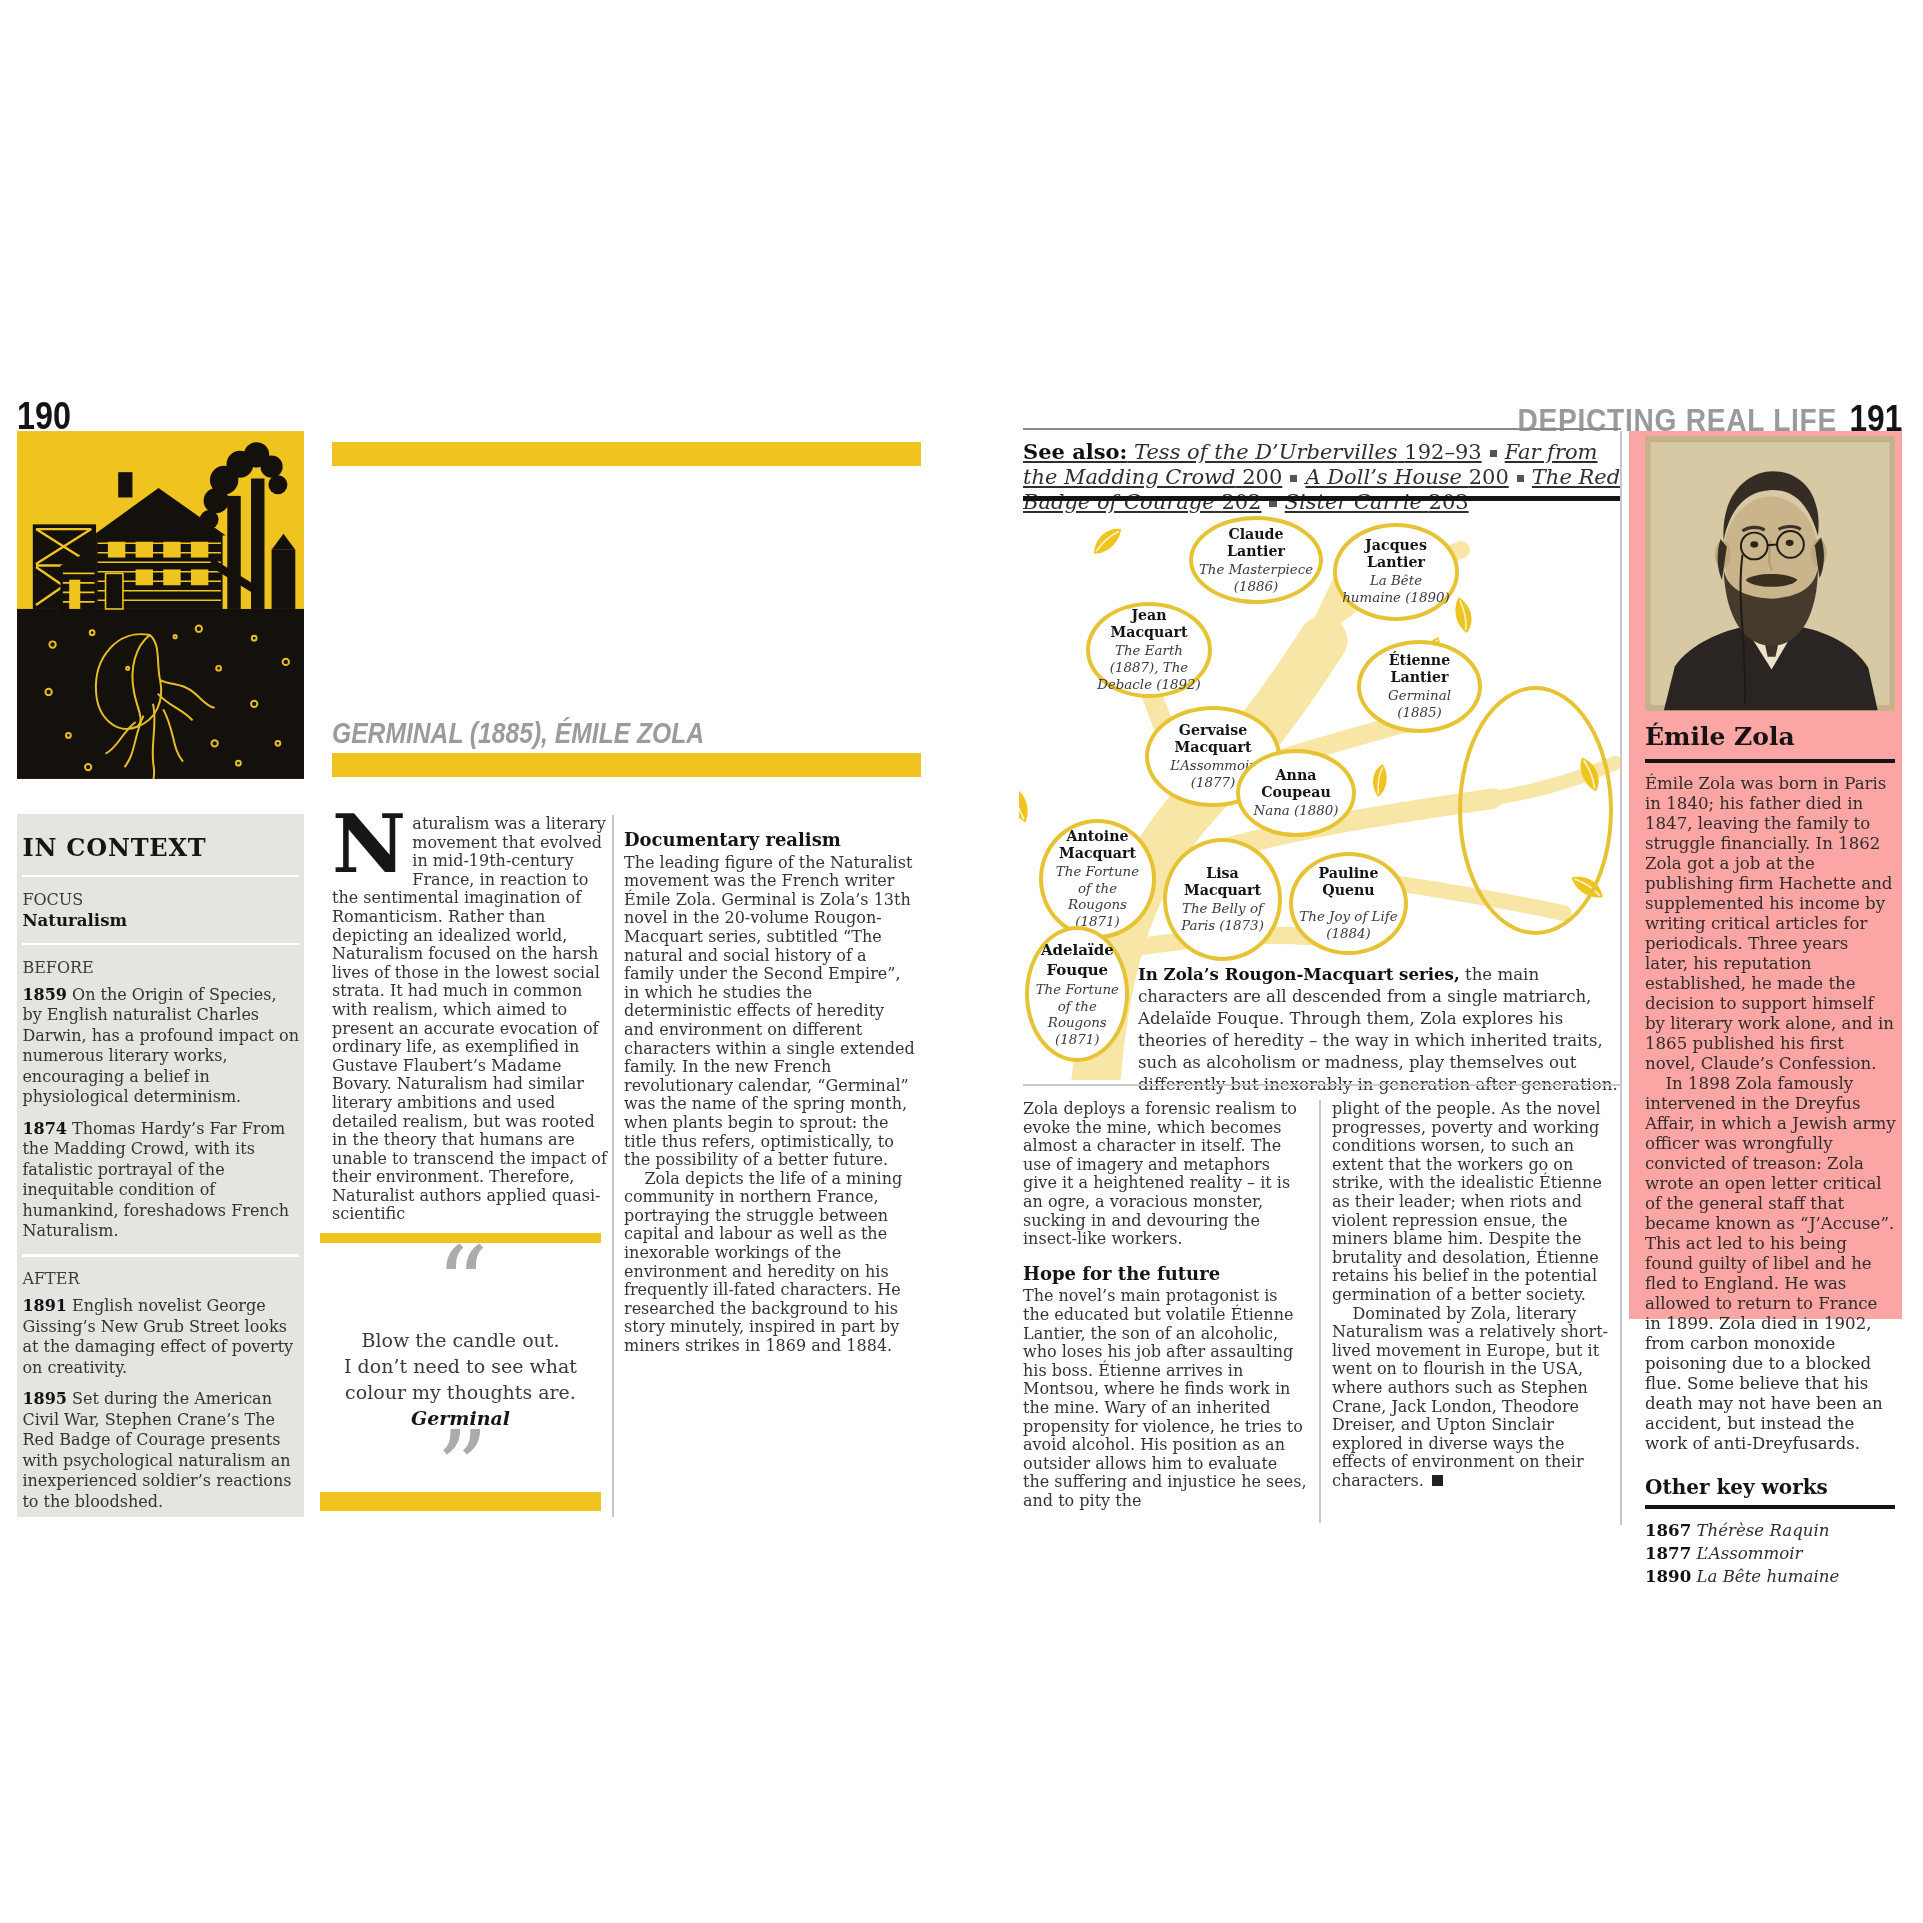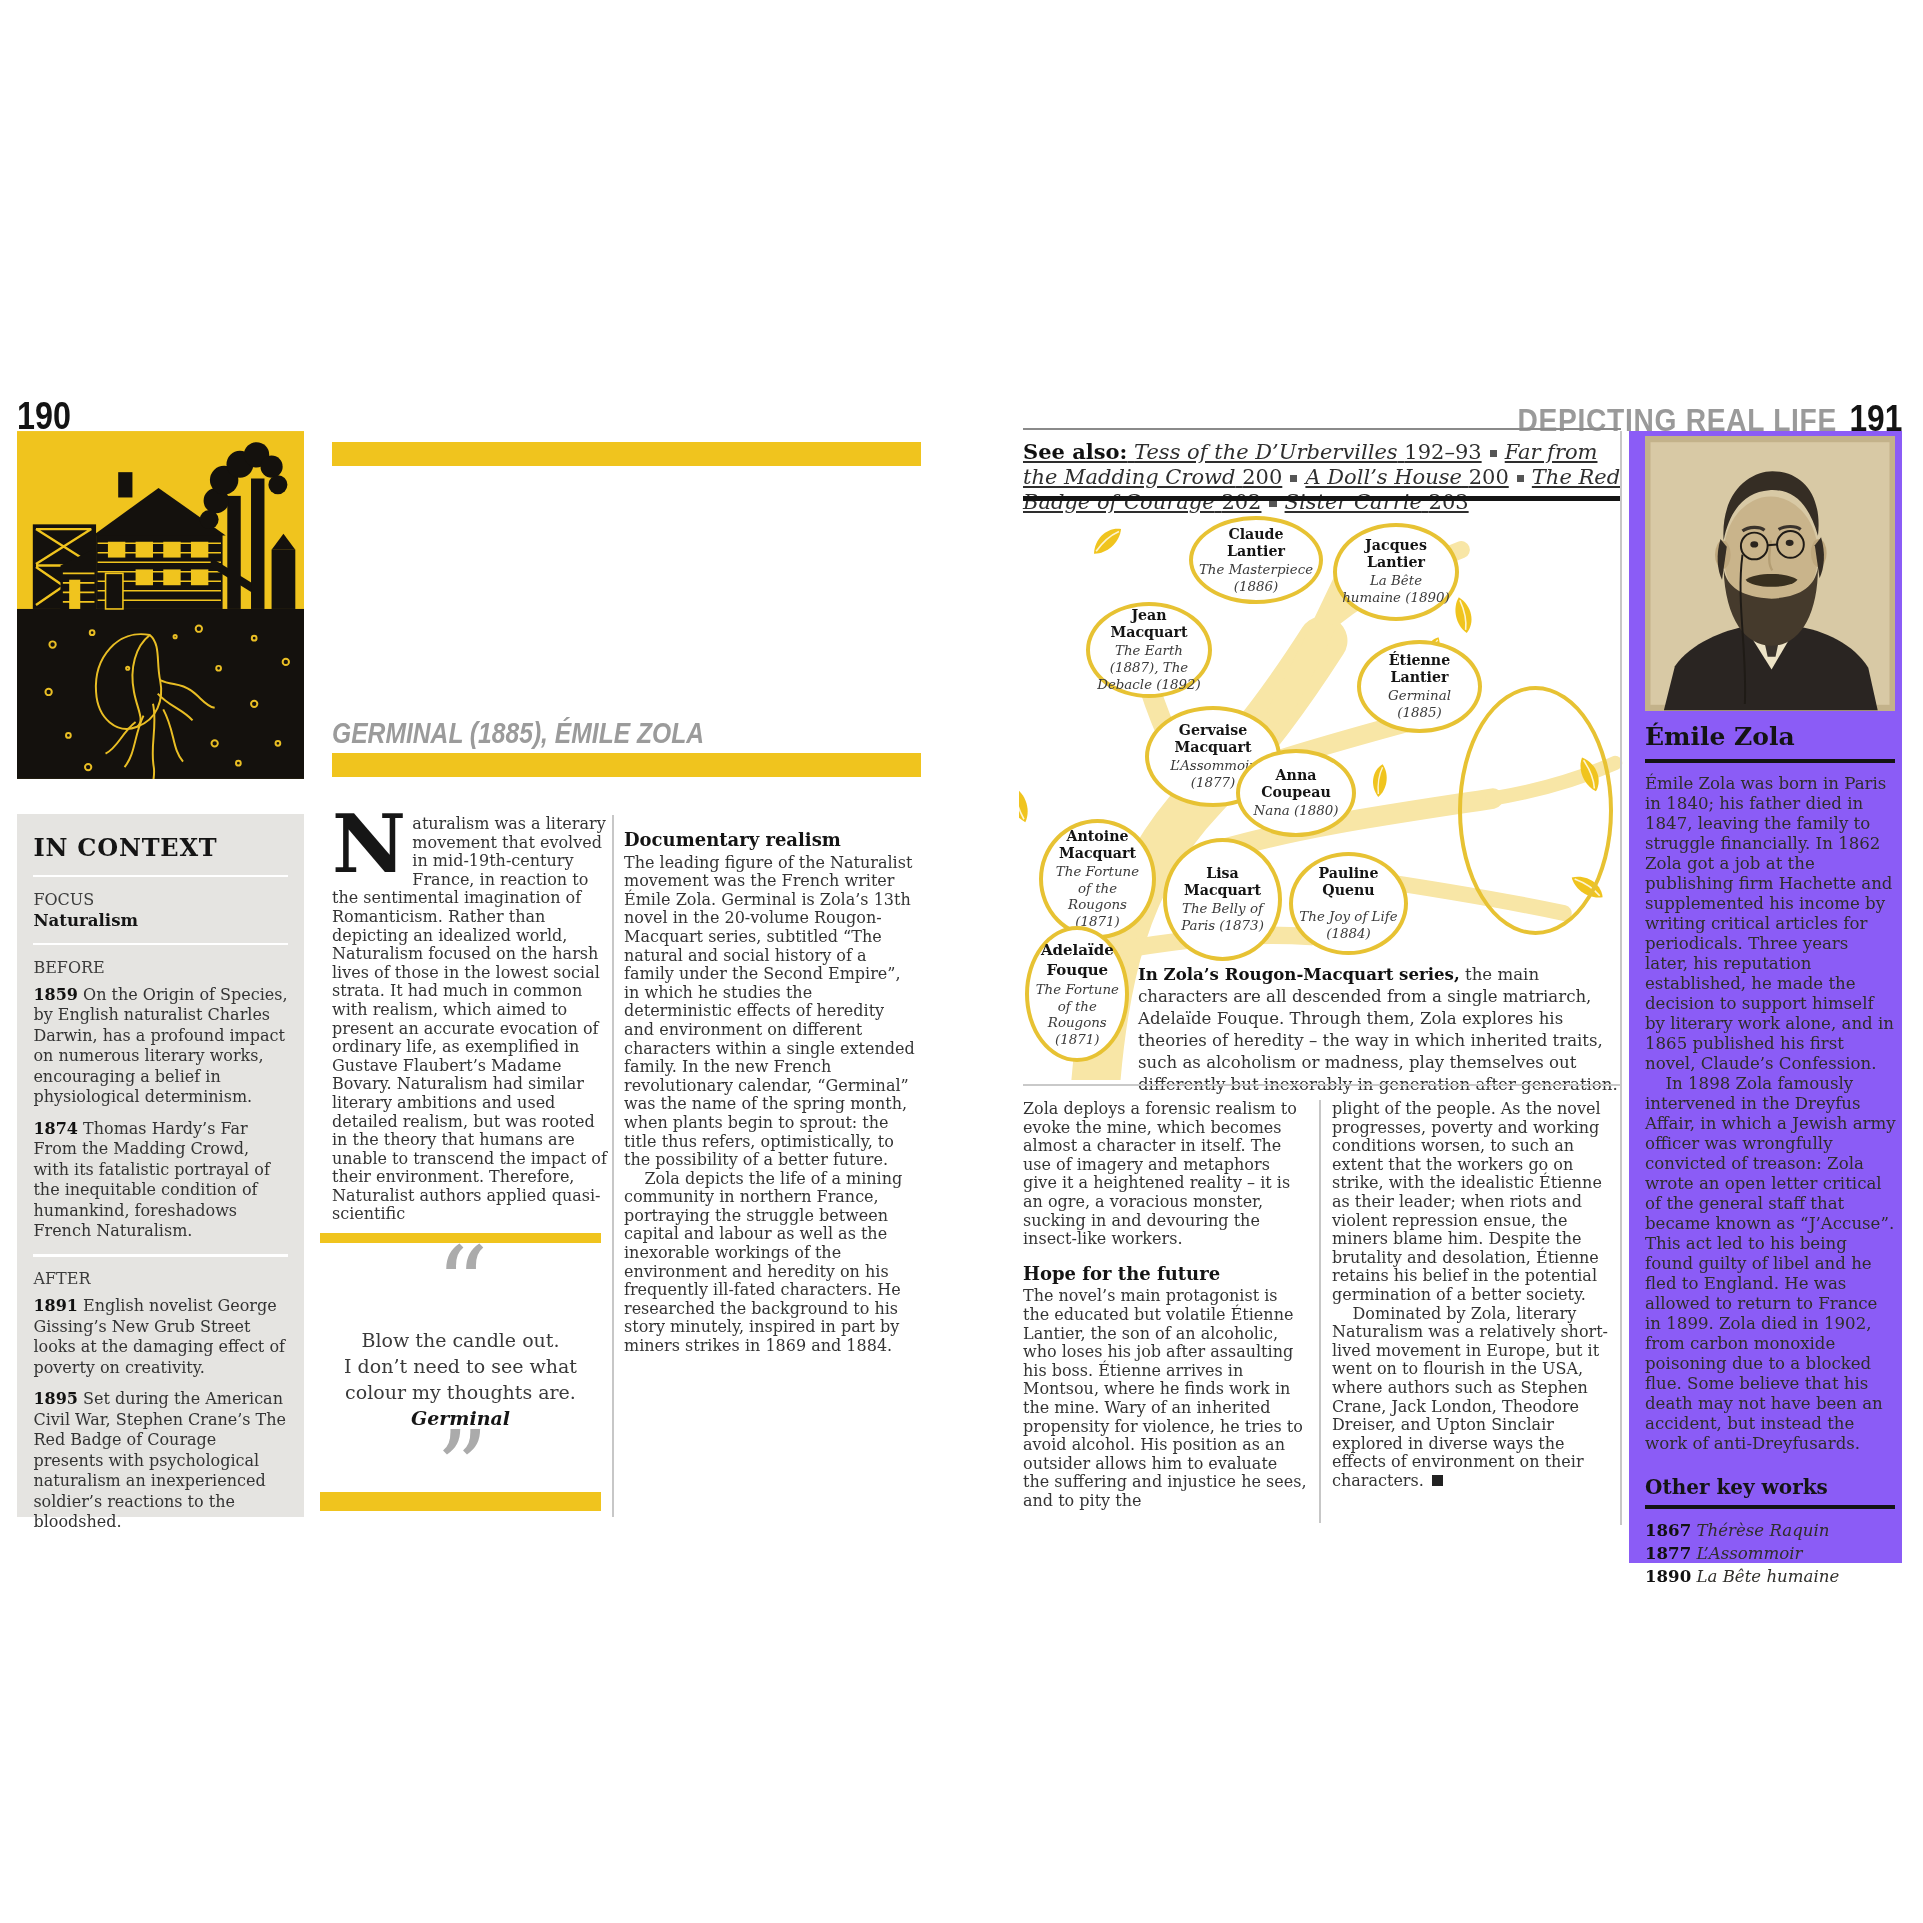--- a/index.html
+++ b/index.html
@@ -23,21 +23,21 @@
   .hl-bar-bottom{left:332px;top:753px;width:589px;height:24px;}
   .headline{position:absolute;left:329px;top:468px;width:711px;}
   .hl-line{font-family:"Liberation Sans",sans-serif;font-weight:bold;font-size:60px;line-height:62px;
     color:#131313;letter-spacing:-1.6px;transform:scaleX(.82);transform-origin:left top;white-space:nowrap;}
   .kicker{position:absolute;left:332px;top:717px;font-family:"Liberation Sans",sans-serif;
     font-weight:bold;font-style:italic;font-size:29px;color:#9b9b9b;letter-spacing:0px;
     transform:scaleX(.85);transform-origin:left top;white-space:nowrap;}
 
   
   .incontext{position:absolute;left:17.4px;top:814px;width:287px;height:703px;background:#E5E4E1;
-    box-sizing:border-box;padding:19px 16px;}
+    box-sizing:border-box;padding:19px 5px;}
   .incontext h2{margin:0;font-size:24px;letter-spacing:0.8px;color:#151515;}
   .ic-rule{height:2.4px;background:#ffffff;margin:12.6px 0;}
   .ic-label{font-size:16px;color:#3c3c3c;margin:0;}
   .ic-focus{font-size:16.6px;font-weight:bold;color:#151515;margin:1.6px 0 0 0;}
   .ic-item{font-size:16px;line-height:20.5px;margin:8px 0 11px 0;color:#333;}
   .ic-item b{color:#111;}
 
   
   .col{position:absolute;font-size:16px;line-height:18.6px;color:#343434;text-align:left;}
   .col p{margin:0;}
@@ -82,21 +82,21 @@
     text-align:center;box-sizing:border-box;padding:4.7px;}
   .b-name{font-weight:bold;font-size:14.2px;line-height:17.4px;color:#141414;}
   .b-work{font-style:italic;font-size:13.4px;line-height:16.6px;color:#3a3a3a;margin-top:1.6px;}
   .bubble.big .b-name{font-size:15px;line-height:20.5px;}
   .bubble.empty{background:transparent;border-color:#E7C233;}
   .tree-caption{position:absolute;left:119px;top:457px;width:490px;font-size:16.6px;line-height:22px;color:#333;}
   .tree-caption b{color:#111;}
   .diagram-rule{position:absolute;left:1023px;top:1084px;width:598px;height:1.6px;background:#c9c9c9;}
 
   
-  .sidebar{position:absolute;left:1629px;top:431px;width:273px;height:1132px;background:#8b5cf6;
+  .sidebar{position:absolute;left:1629px;top:431px;width:273px;height:888px;background:#fca5a5;
     box-sizing:border-box;padding:4.7px 8px 0 16px;}
   .photo{display:block;width:250px;height:275px;}
   .bio-name{font-size:25px;margin:11px 0 0 0;color:#141414;}
   .black-rule{height:4.7px;background:#141414;margin:8px 0 11px 0;width:250px;}
   .black-rule.thin{height:4px;margin:6.3px 0 9.5px 0;}
   .bio-p{font-size:16.6px;line-height:20px;color:#2f2e2a;margin:0;width:251px;}
   .bio-p.indent{text-indent:20.5px;}
   .works-head{font-size:20px;margin:20.5px 0 0 0;color:#141414;}
   .work-row{font-size:16.6px;line-height:22px;color:#2f2e2a;}
   .work-row b{color:#111;}

